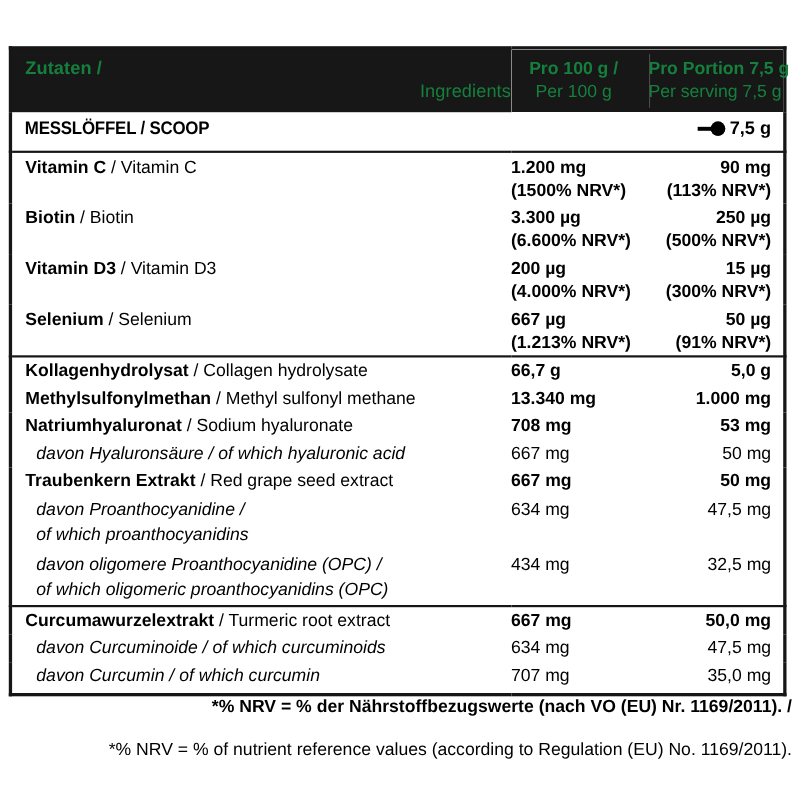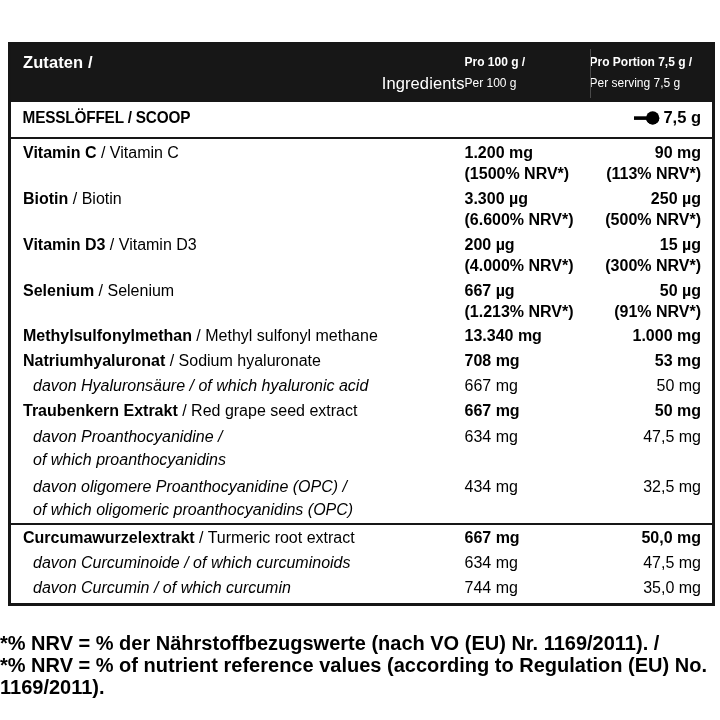--- a/index.html
+++ b/index.html
@@ -32,34 +32,34 @@
     table-layout: fixed;
   }
   .nutri-table td, .nutri-table th {
     padding: 0;
     vertical-align: top;
   }
 
   
   .hdr-row td {
     background: #171717;
-    color: #ffffff;
+    color: #15803d;
     padding: 7px 0 8px 0;
   }
   .hdr-name {
     padding-left: 12px !important;
     font-size: 16.5px;
     line-height: 21px;
     letter-spacing: .1px;
   }
   .hdr-name .l1 { font-weight: bold; display: block; }
   .hdr-name .l2 { font-weight: normal; display: block; text-align: right; }
   .hdr-col {
-    text-align: left;
-    font-size: 12px;
+    text-align: center;
+    font-size: 16px;
     line-height: 21px;
     padding-right: 11px !important;
     position: relative;
   }
   .hdr-col .l1 { font-weight: bold; display: block; white-space: nowrap; }
   .hdr-col .l2 { font-weight: normal; display: block; white-space: nowrap; }
   .hdr-col.div::before {
     content: "";
     position: absolute;
     left: 0; top: 4px; bottom: 4px;
@@ -158,26 +158,26 @@
     line-height: 23px;
   }
   .sub2 td { padding-top: 2px; padding-bottom: 2px; }
 
   
   .footnote {
     position: absolute;
     left: 0;
     top: 632px;
     width: 720px;
-    text-align: left;
-    font-size: 20px;
+    text-align: right;
+    font-size: 16px;
     line-height: 22px;
   }
   .footnote .f1 { font-weight: bold; display: block; }
-  .footnote .f2 { font-weight: bold; display: block; }
+  .footnote .f2 { font-weight: normal; display: block; margin-top: 17px; }
 </style>
 </head>
 <body>
 
 <div class="label-wrap">
   <table class="nutri-table">
     <colgroup>
       <col style="width:455px">
       <col style="width:125px">
       <col style="width:124px">
@@ -255,20 +255,25 @@
         <td class="c-val">
           <span class="num">667 µg</span>
           <span class="nrv">(1.213% NRV*)</span>
         </td>
         <td class="c-val2">
           <span class="num">50 µg</span>
           <span class="nrv">(91% NRV*)</span>
         </td>
       </tr>
 
+      <tr class="ing sep">
+        <td class="c-name"><span class="n-de">Kollagenhydrolysat</span><span class="n-en"> / </span><span class="n-en">Collagen hydrolysate</span></td>
+        <td class="c-val">66,7 g</td>
+        <td class="c-val2">5,0 g</td>
+      </tr>
 
       <tr class="ing">
         <td class="c-name"><span class="n-de">Methylsulfonylmethan</span><span class="n-en"> / </span><span class="n-en">Methyl sulfonyl methane</span></td>
         <td class="c-val">13.340 mg</td>
         <td class="c-val2">1.000 mg</td>
       </tr>
 
       <tr class="ing">
         <td class="c-name"><span class="n-de">Natriumhyaluronat</span><span class="n-en"> / </span><span class="n-en">Sodium hyaluronate</span></td>
         <td class="c-val">708 mg</td>
@@ -312,21 +317,21 @@
       </tr>
 
       <tr class="ing sub">
         <td class="c-name"><span class="n-de">davon Curcuminoide</span><span class="n-en"> / </span><span class="n-en">of which curcuminoids</span></td>
         <td class="c-val">634 mg</td>
         <td class="c-val2">47,5 mg</td>
       </tr>
 
       <tr class="ing sub">
         <td class="c-name" style="padding-bottom:4px"><span class="n-de">davon Curcumin</span><span class="n-en"> / </span><span class="n-en">of which curcumin</span></td>
-        <td class="c-val" style="padding-bottom:4px">744 mg</td>
+        <td class="c-val" style="padding-bottom:4px">707 mg</td>
         <td class="c-val2" style="padding-bottom:4px">35,0 mg</td>
       </tr>
 
     </tbody>
   </table>
 </div>
 
 <div class="footnote">
   <span class="f1">*% NRV = % der Nährstoffbezugswerte (nach VO (EU) Nr. 1169/2011). /</span>
   <span class="f2">*% NRV = % of nutrient reference values (according to Regulation (EU) No. 1169/2011).</span>

